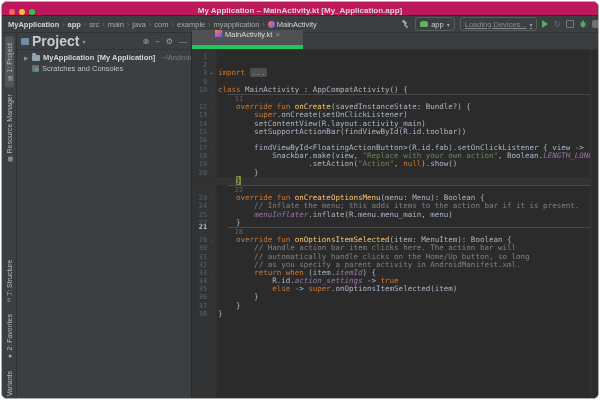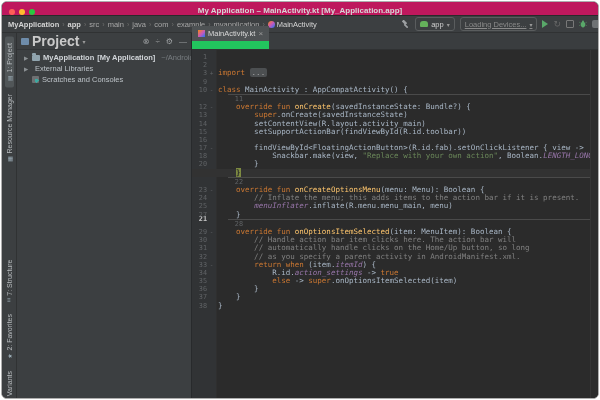--- a/index.html
+++ b/index.html
@@ -53,22 +53,22 @@
   .tw{width:6px;color:#8a8f92;font-size:5.5px;text-align:center;flex:0 0 auto;}
   .t-label.bold{font-weight:bold;color:#d2d6da;}
   .t-suffix{font-weight:bold;color:#d2d6da;}
   .t-path{color:#787d80;margin-left:3px;}
   .i-folder{width:8px;height:6px;background:#90a4ae;border-radius:1px;position:relative;flex:0 0 auto;}
   .i-folder:before{content:"";position:absolute;top:-2px;left:0;width:4px;height:2px;background:#90a4ae;border-radius:1px 1px 0 0;}
   .i-console{width:7px;height:7px;border-radius:1px;flex:0 0 auto;background:radial-gradient(circle at 65% 65%,#3da8a0 0 2px,#6e7072 2px);}
   
   .editor{flex:1 1 auto;display:flex;flex-direction:column;background:#2b2b2b;min-width:0;}
   .tabbar{height:16px;background:#3a3d3f;border-bottom:1px solid #303233;display:flex;align-items:flex-end;flex:0 0 auto;}
-  .tab{height:15px;display:flex;align-items:center;gap:3px;padding:0 6px;background:#4e5254;
-    border-bottom:8px solid #22c55e;font-size:7.5px;color:#d8d8d8;}
+  .tab{height:15px;display:flex;align-items:flex-start;gap:3px;padding:0 23px;background:#4e5254;
+    border-bottom:4px solid #22c55e;font-size:7.5px;color:#d8d8d8;}
   .k-sq{width:7px;height:7px;background:linear-gradient(135deg,#f8890e 0%,#c757bc 55%,#1a7bf8 100%);}
   .tab-close{color:#9a9a9a;font-size:8px;}
   .code-wrap{flex:1 1 auto;position:relative;overflow:hidden;font-family:"DejaVu Sans Mono",monospace;}
   .gutter-bg{position:absolute;left:0;top:0;bottom:0;width:24px;background:#313335;border-right:1px solid #2f2f2f;}
   .scrollbar{position:absolute;right:0;top:0;bottom:0;width:7px;background:#2d2d2d;border-left:1px solid #363636;}
   .code{position:relative;padding-top:3px;}
   .cl{height:8.2px;line-height:8.2px;font-size:7.5px;white-space:pre;display:flex;}
   .cl.cur{background:#323232;}
   .cl.sep{border-top:1px solid #4a4a4a;margin-left:36px;}
   .ln{width:15px;flex:0 0 auto;text-align:right;color:#606366;font-size:6.8px;}
@@ -179,25 +179,20 @@
       </div>
       <div class="tree" id="tree">
           <div class="tree-row">
             <span class="tw">▶</span>
             <span class="i-folder"></span>
             <span class="t-label bold">MyApplication</span>
             <span class="t-suffix"> [My Application]</span>
             <span class="t-path">~/Android</span>
           </div>
           <div class="tree-row">
-            <span class="tw">▶</span>
-            <span class="i-library"></span>
-            <span class="t-label">External Libraries</span>
-          </div>
-          <div class="tree-row">
             <span class="tw"></span>
             <span class="i-console"></span>
             <span class="t-label">Scratches and Consoles</span>
           </div>
         </div>
     </div>
 
     <div class="editor">
       <div class="tabbar">
         <div class="tab">
@@ -209,26 +204,27 @@
       <div class="code-wrap">
         <div class="gutter-bg"></div>
         <div class="code" id="code">
             <div class="cl"><span class="ln">1</span><span class="fold"></span></div>
             <div class="cl"><span class="ln">2</span><span class="fold"></span><span class="ct"></span></div>
             <div class="cl"><span class="ln">3</span><span class="fold">+</span><span class="ct"><span class="kw">import</span><span class="p"> </span><span class="fold-chip">...</span></span></div>
             <div class="cl"><span class="ln">9</span><span class="fold"></span><span class="ct"></span></div>
             <div class="cl"><span class="ln">10</span><span class="fold">-</span><span class="ct"><span class="kw">class</span><span class="p"> MainActivity : AppCompatActivity() {</span></span></div>
             <div class="cl sep"><span class="ln">11</span><span class="fold"></span><span class="ct"></span></div>
             <div class="cl"><span class="ln">12</span><span class="fold">-</span><span class="ct"><span class="p">    </span><span class="kw">override</span><span class="p"> </span><span class="kw">fun</span><span class="p"> </span><span class="fn">onCreate</span><span class="p">(savedInstanceState: Bundle?) {</span></span></div>
-            <div class="cl"><span class="ln">13</span><span class="fold"></span><span class="ct"><span class="p">        </span><span class="kw">super</span><span class="p">.onCreate(savedInstanceState)</span></span></div>
+            <div class="cl"><span class="ln">13</span><span class="fold"></span><span class="ct"><span class="p">        </span><span class="kw">super</span><span class="p">.onCreate(setOnClickListener)</span></span></div>
             <div class="cl"><span class="ln">14</span><span class="fold"></span><span class="ct"><span class="p">        setContentView(R.layout.activity_main)</span></span></div>
             <div class="cl"><span class="ln">15</span><span class="fold"></span><span class="ct"><span class="p">        setSupportActionBar(findViewById(R.id.toolbar))</span></span></div>
             <div class="cl"><span class="ln">16</span><span class="fold"></span><span class="ct"></span></div>
             <div class="cl"><span class="ln">17</span><span class="fold">-</span><span class="ct"><span class="p">        findViewById&lt;FloatingActionButton&gt;(R.id.fab).setOnClickListener { view -&gt;</span></span></div>
             <div class="cl"><span class="ln">18</span><span class="fold"></span><span class="ct"><span class="p">            Snackbar.make(view, </span><span class="str">"Replace with your own action"</span><span class="p">, Boolean.</span><span class="fld">LENGTH_LONG</span><span class="p">)</span></span></div>
+            <div class="cl"><span class="ln">19</span><span class="fold"></span><span class="ct"><span class="p">                    .setAction(</span><span class="str">"Action"</span><span class="p">, </span><span class="kw">null</span><span class="p">).show()</span></span></div>
             <div class="cl"><span class="ln">20</span><span class="fold"></span><span class="ct"><span class="p">        }</span></span></div>
             <div class="cl cur"><span class="ln cur">21</span><span class="fold"></span><span class="ct"><span class="p">    </span><span class="bhl">}</span></span></div>
             <div class="cl sep"><span class="ln">22</span><span class="fold"></span><span class="ct"></span></div>
             <div class="cl"><span class="ln">23</span><span class="fold">-</span><span class="ct"><span class="p">    </span><span class="kw">override</span><span class="p"> </span><span class="kw">fun</span><span class="p"> </span><span class="fn">onCreateOptionsMenu</span><span class="p">(menu: Menu): Boolean {</span></span></div>
             <div class="cl"><span class="ln">24</span><span class="fold"></span><span class="ct"><span class="com">        // Inflate the menu; this adds items to the action bar if it is present.</span></span></div>
             <div class="cl"><span class="ln">25</span><span class="fold"></span><span class="ct"><span class="p">        </span><span class="fld">menuInflater</span><span class="p">.inflate(R.menu.menu_main, menu)</span></span></div>
             <div class="cl"><span class="ln">27</span><span class="fold"></span><span class="ct"><span class="p">    }</span></span></div>
             <div class="cl sep"><span class="ln">28</span><span class="fold"></span><span class="ct"></span></div>
             <div class="cl"><span class="ln">29</span><span class="fold">-</span><span class="ct"><span class="p">    </span><span class="kw">override</span><span class="p"> </span><span class="kw">fun</span><span class="p"> </span><span class="fn">onOptionsItemSelected</span><span class="p">(item: MenuItem): Boolean {</span></span></div>
             <div class="cl"><span class="ln">30</span><span class="fold"></span><span class="ct"><span class="com">        // Handle action bar item clicks here. The action bar will</span></span></div>

